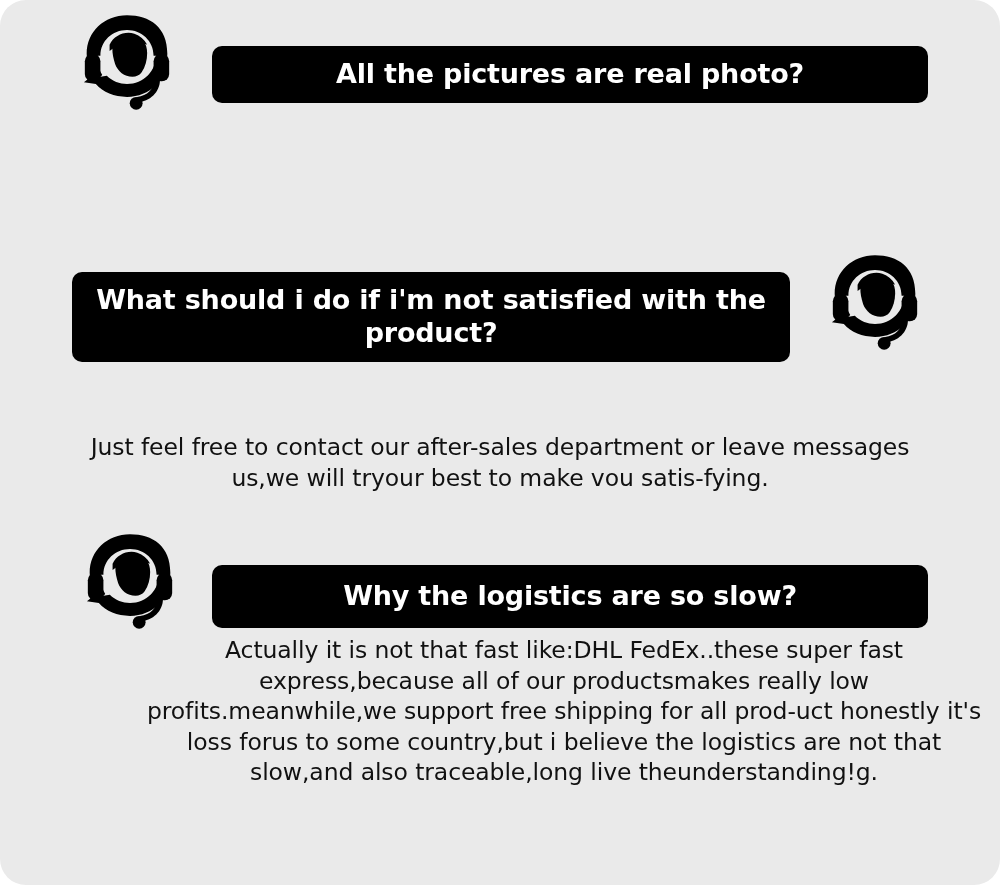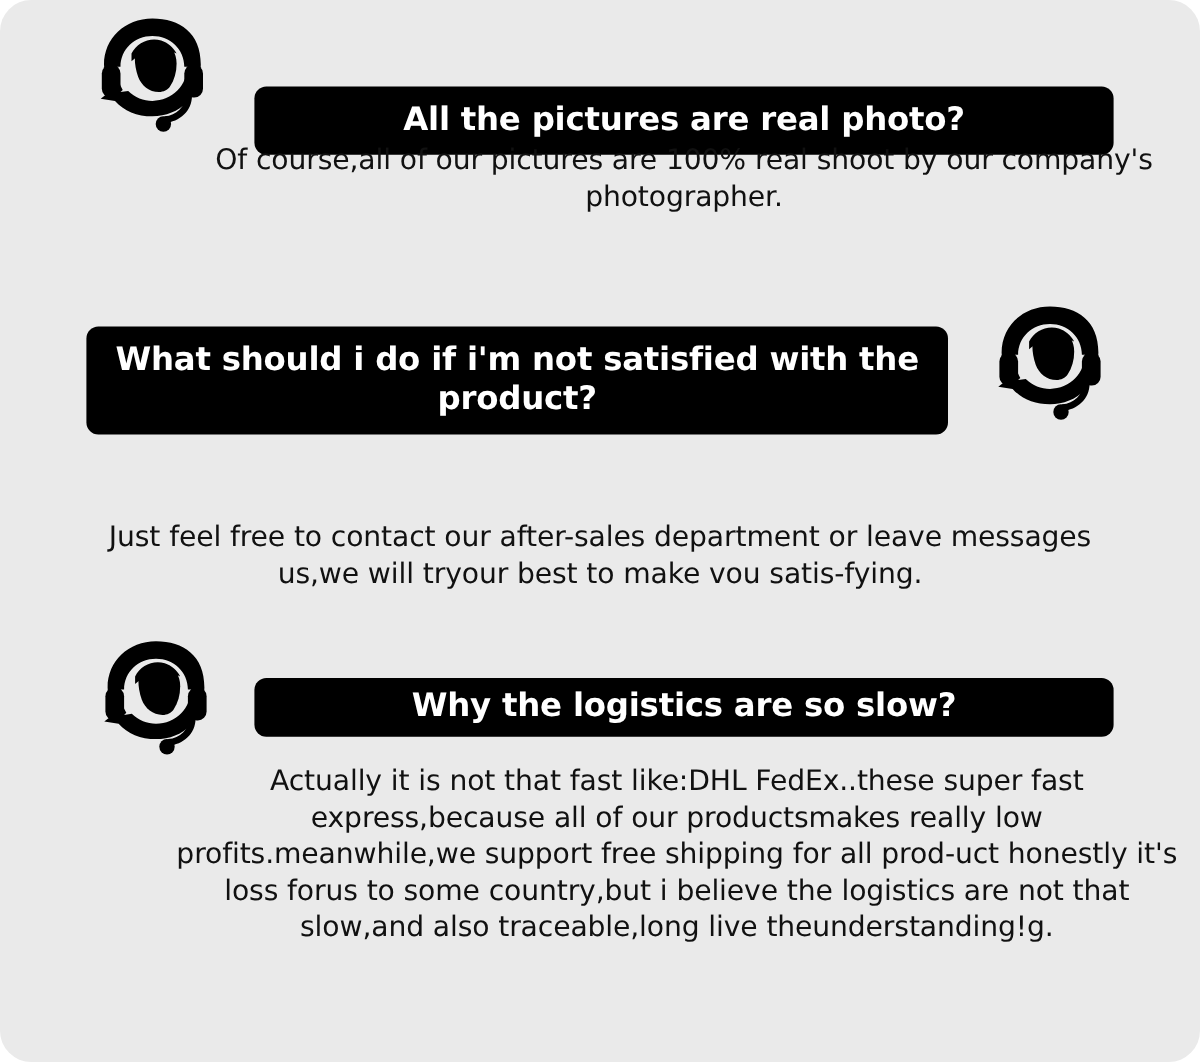--- a/index.html
+++ b/index.html
@@ -54,33 +54,33 @@
 
   
   .avatar {
     display: block;
   }
 
   
   #block1 { top: 0; left: 0; }
   #block1 .row { position: relative; height: 118px; }
   #block1 .avatar-wrap { position: absolute; left: 72px; top: 8px; }
-  #block1 .bar { position: absolute; left: 212px; top: 46px; width: 716px; height: 57px; margin-top: 26px; }
+  #block1 .bar { position: absolute; left: 212px; top: 46px; width: 716px; height: 57px; }
   #block1 .answer { position: absolute; left: 150px; top: 118px; width: 840px; }
 
   
   #block2 { top: 248px; left: 0; }
   #block2 .avatar-wrap { position: absolute; left: 820px; top: 0px; }
   #block2 .bar { position: absolute; left: 72px; top: 24px; width: 718px; height: 90px; }
   #block2 .answer { position: absolute; left: 80px; top: 148px; width: 840px; margin-top: 36px; }
 
   
   #block3 { top: 527px; left: 0; }
   #block3 .avatar-wrap { position: absolute; left: 75px; top: 0px; }
-  #block3 .bar { position: absolute; left: 212px; top: 38px; width: 716px; height: 49px; }
+  #block3 .bar { position: absolute; left: 212px; top: 38px; width: 716px; height: 63px; }
   #block3 .answer { position: absolute; left: 144px; top: 108px; width: 840px; }
 </style>
 </head>
 <body>
 
 <div class="page">
 
   <div class="faq" id="block1">
     <div class="row">
       <div class="avatar-wrap">
@@ -101,21 +101,20 @@
             <rect x="89" y="50" width="17" height="30" rx="8"></rect>
             <path d="M96 78c0 14-11 24-25 25v-6c11-1 19-9 19-19h6z"></path>
             <circle cx="70" cy="104" r="7"></circle>
           </g>
         </svg>
       </div>
       <div class="bar">
         <span class="bar-text">All the pictures are real photo?</span>
       </div>
     </div>
-    <div class="answer">Of course,all of our pictures are 100% real shoot by our company's photographer.</div>
   </div>
 
   <div class="faq" id="block2">
     <div class="avatar-wrap">
       <svg class="avatar" width="110" height="110" viewBox="0 0 120 120" aria-hidden="true">
         <g fill="#000000">
           <path d="M60 8c-25 0-44 18-44 42 0 9 2 17 6 24l-9 7 13 2c8 9 20 14 34 14 25 0 44-18 44-47S85 8 60 8z"></path>
         </g>
         <g fill="#eaeaea">
           <path d="M60 22c-18 0-32 14-32 33 0 7 2 13 5 18l-2 2 7-1c6 6 14 9 22 9 18 0 32-14 32-33S78 22 60 22z"></path>

